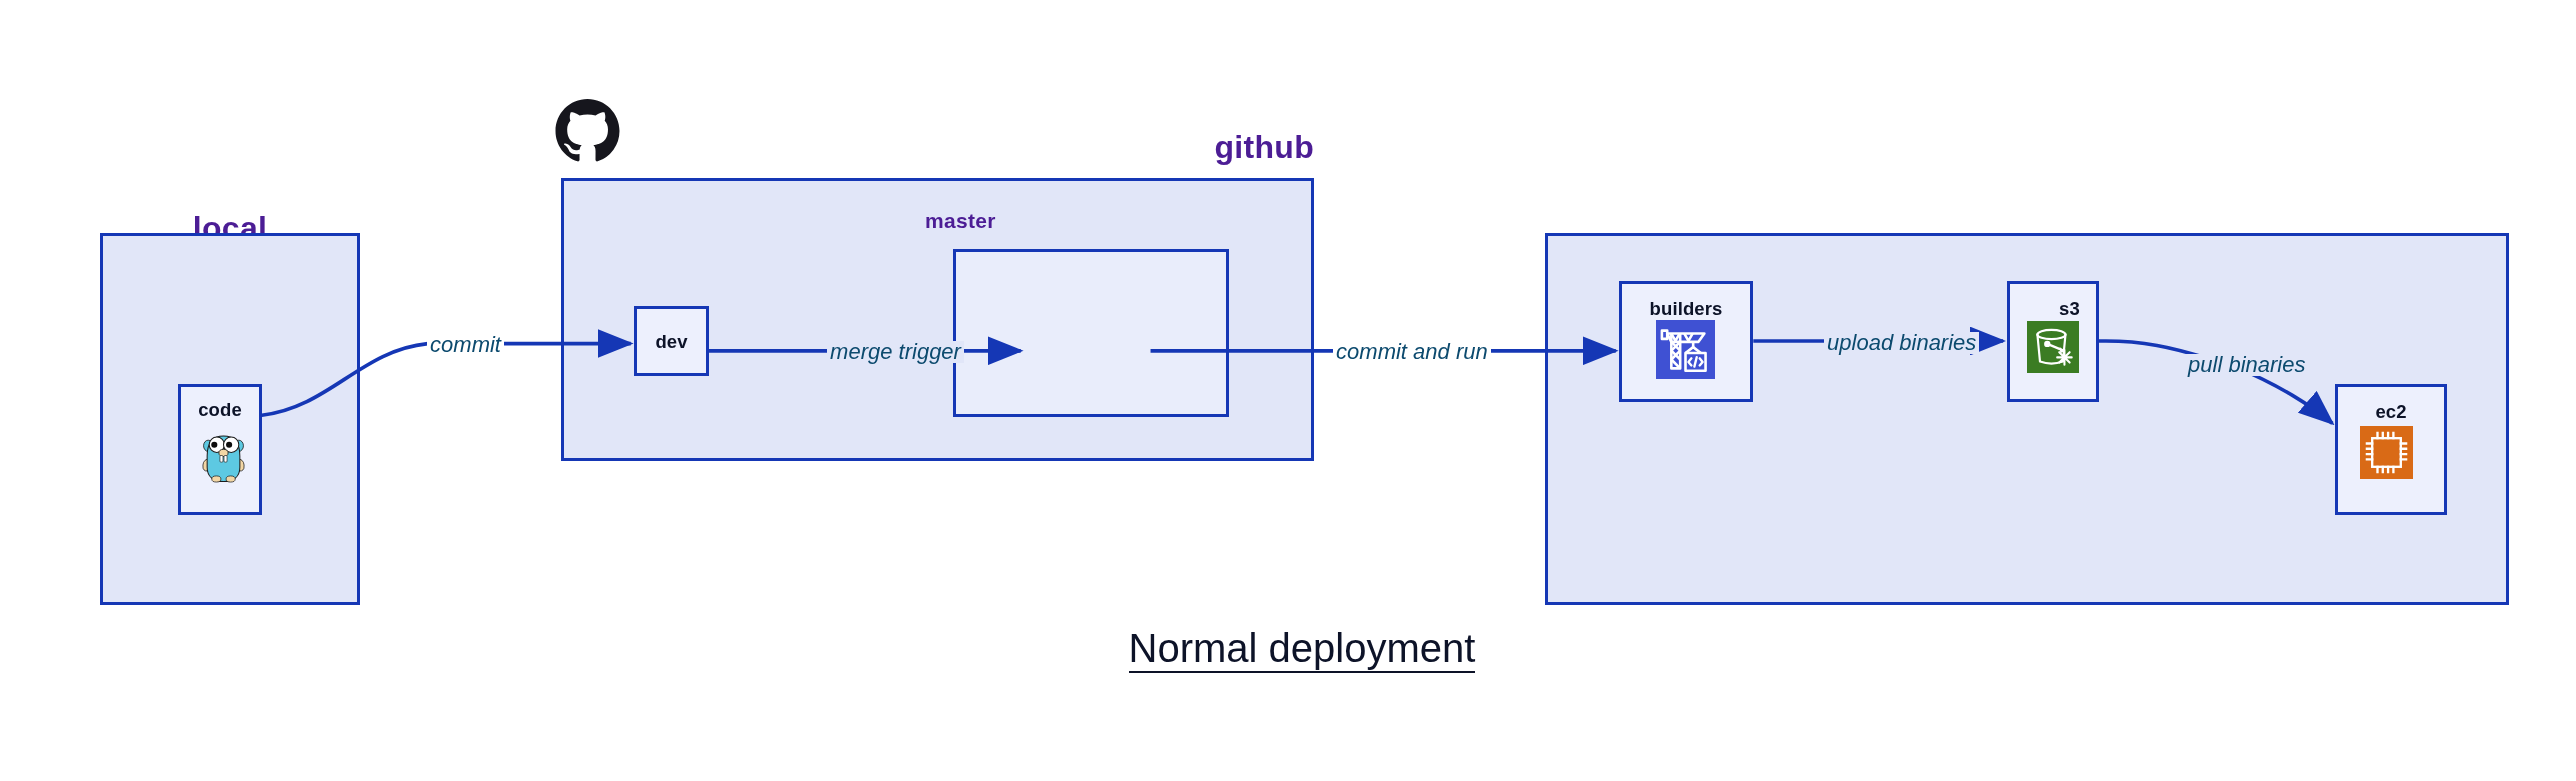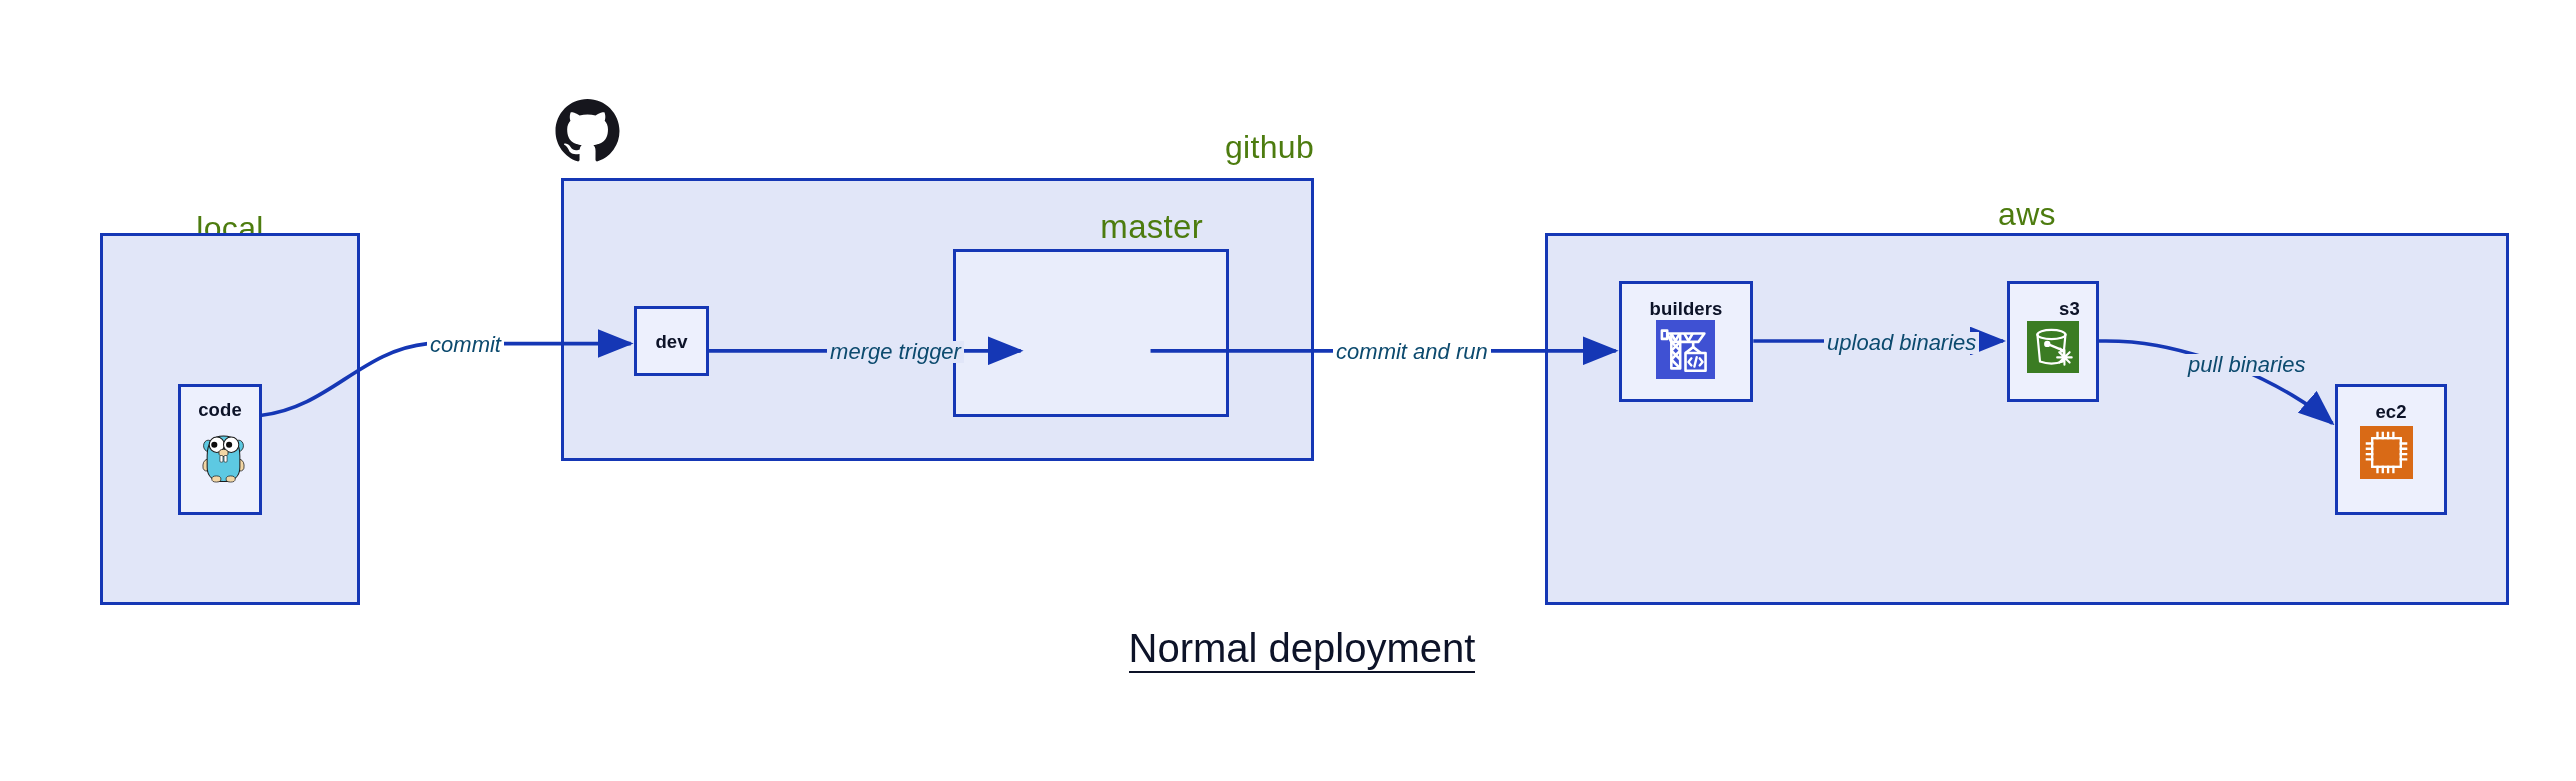--- a/index.html
+++ b/index.html
@@ -12,23 +12,23 @@
 
   
   .group-box{
     position:absolute;
     background:#e1e6f8;
     border:3.6px solid #1537b5;
     box-sizing:border-box;
   }
   .group-label{
     position:absolute;
-    color:#4d7c0f;
+    color:#4c1d95;
     font-size:32px;
-    font-weight:400;
+    font-weight:700;
     letter-spacing:0.3px;
     white-space:nowrap;
     line-height:1;
   }
   .sub-box{
     position:absolute;
     background:#e9edfb;
     border:3.6px solid #1537b5;
     box-sizing:border-box;
   }
@@ -127,30 +127,29 @@
       0-.87.31-1.59.82-2.15-.08-.2-.36-1.02.08-2.12 0 0 .67-.21 2.2.82.64-.18 1.32-.27 2-.27.68 0
       1.36.09 2 .27 1.53-1.04 2.2-.82 2.2-.82.44 1.1.16 1.92.08 2.12.51.56.82 1.27.82 2.15 0 3.07-1.87
       3.75-3.65 3.95.29.25.54.73.54 1.48 0 1.07-.01 1.93-.01 2.2 0 .21.15.46.55.38A8.013 8.013 0 0 0
       16 8c0-4.42-3.58-8-8-8Z"></path>
   </svg>
 
   <div class="group-label" style="left:1077px;top:131px;width:237px;text-align:right;">github</div>
 
   <div class="group-box" style="left:561px;top:178px;width:753px;height:283px;"></div>
 
-  <div class="group-label" style="left:925px;top:210px;width:278px;text-align:right;font-size:33px;">master</div>
+  <div class="group-label" style="left:925px;top:210px;width:278px;text-align:left;font-size:21px;">master</div>
 
   <div class="sub-box" style="left:953px;top:249px;width:276px;height:168px;"></div>
 
   <div class="node-box" style="left:634px;top:306px;width:75px;height:70px;">
     <div class="node-label" style="top:24px;">dev</div>
   </div>
 
 
-  <div class="group-label" style="left:1545px;top:198px;width:964px;text-align:center;">aws</div>
 
   <div class="group-box" style="left:1545px;top:233px;width:964px;height:372px;"></div>
 
   <div class="node-box" style="left:1619px;top:281px;width:134px;height:121px;">
     <div class="node-label" style="top:15.5px;">builders</div>
     <svg class="icon-tile" style="left:34px;top:36px;" width="59" height="59" viewBox="0 0 100 100">
       <rect x="0" y="0" width="100" height="100" fill="#3f51d3"></rect>
       <g fill="none" stroke="#ffffff" stroke-width="4.4" stroke-linejoin="round">
         <rect x="10" y="18" width="9" height="14"></rect>
         <path d="M19 23 H82 L72 37 H26 Z"></path>

